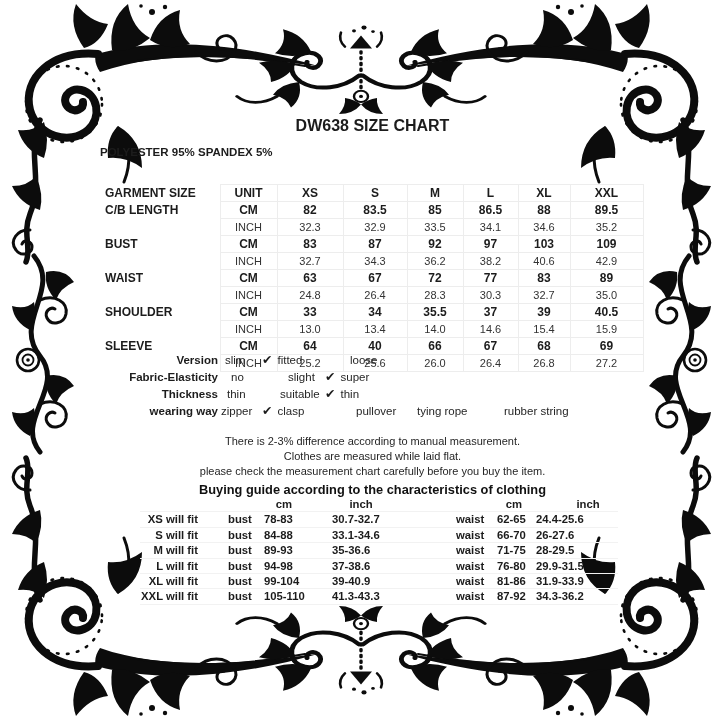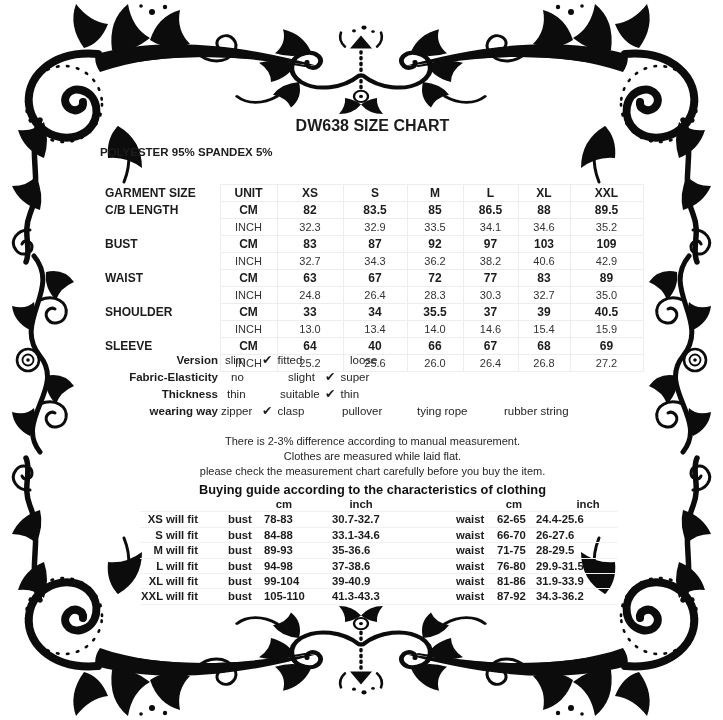--- a/index.html
+++ b/index.html
@@ -259,21 +259,21 @@
   <div class="attr-row" style="top:386px">
     <span class="attr-label">Thickness</span>
     <span class="opt" style="left:227px"><span>thin</span></span>
     <span class="opt" style="left:280px"><span>suitable</span></span>
     <span class="opt" style="left:325px"><span class="chk">✔</span><span>thin</span></span>
   </div>
   <div class="attr-row" style="top:403px">
     <span class="attr-label">wearing way</span>
     <span class="opt" style="left:221px"><span>zipper</span></span>
     <span class="opt" style="left:262px"><span class="chk">✔</span><span>clasp</span></span>
-    <span class="opt" style="left:342px"><span>pullover</span></span>
+    <span class="opt" style="left:356px"><span>pullover</span></span>
     <span class="opt" style="left:417px"><span>tying rope</span></span>
     <span class="opt" style="left:504px"><span>rubber string</span></span>
   </div>
 
   <div class="notes">
     <div>There is 2-3% difference according to manual measurement.</div>
     <div>Clothes are measured while laid flat.</div>
     <div>please check the measurement chart carefully before you buy the item.</div>
     <div class="guide-title">Buying guide according to the characteristics of clothing</div>
   </div>

